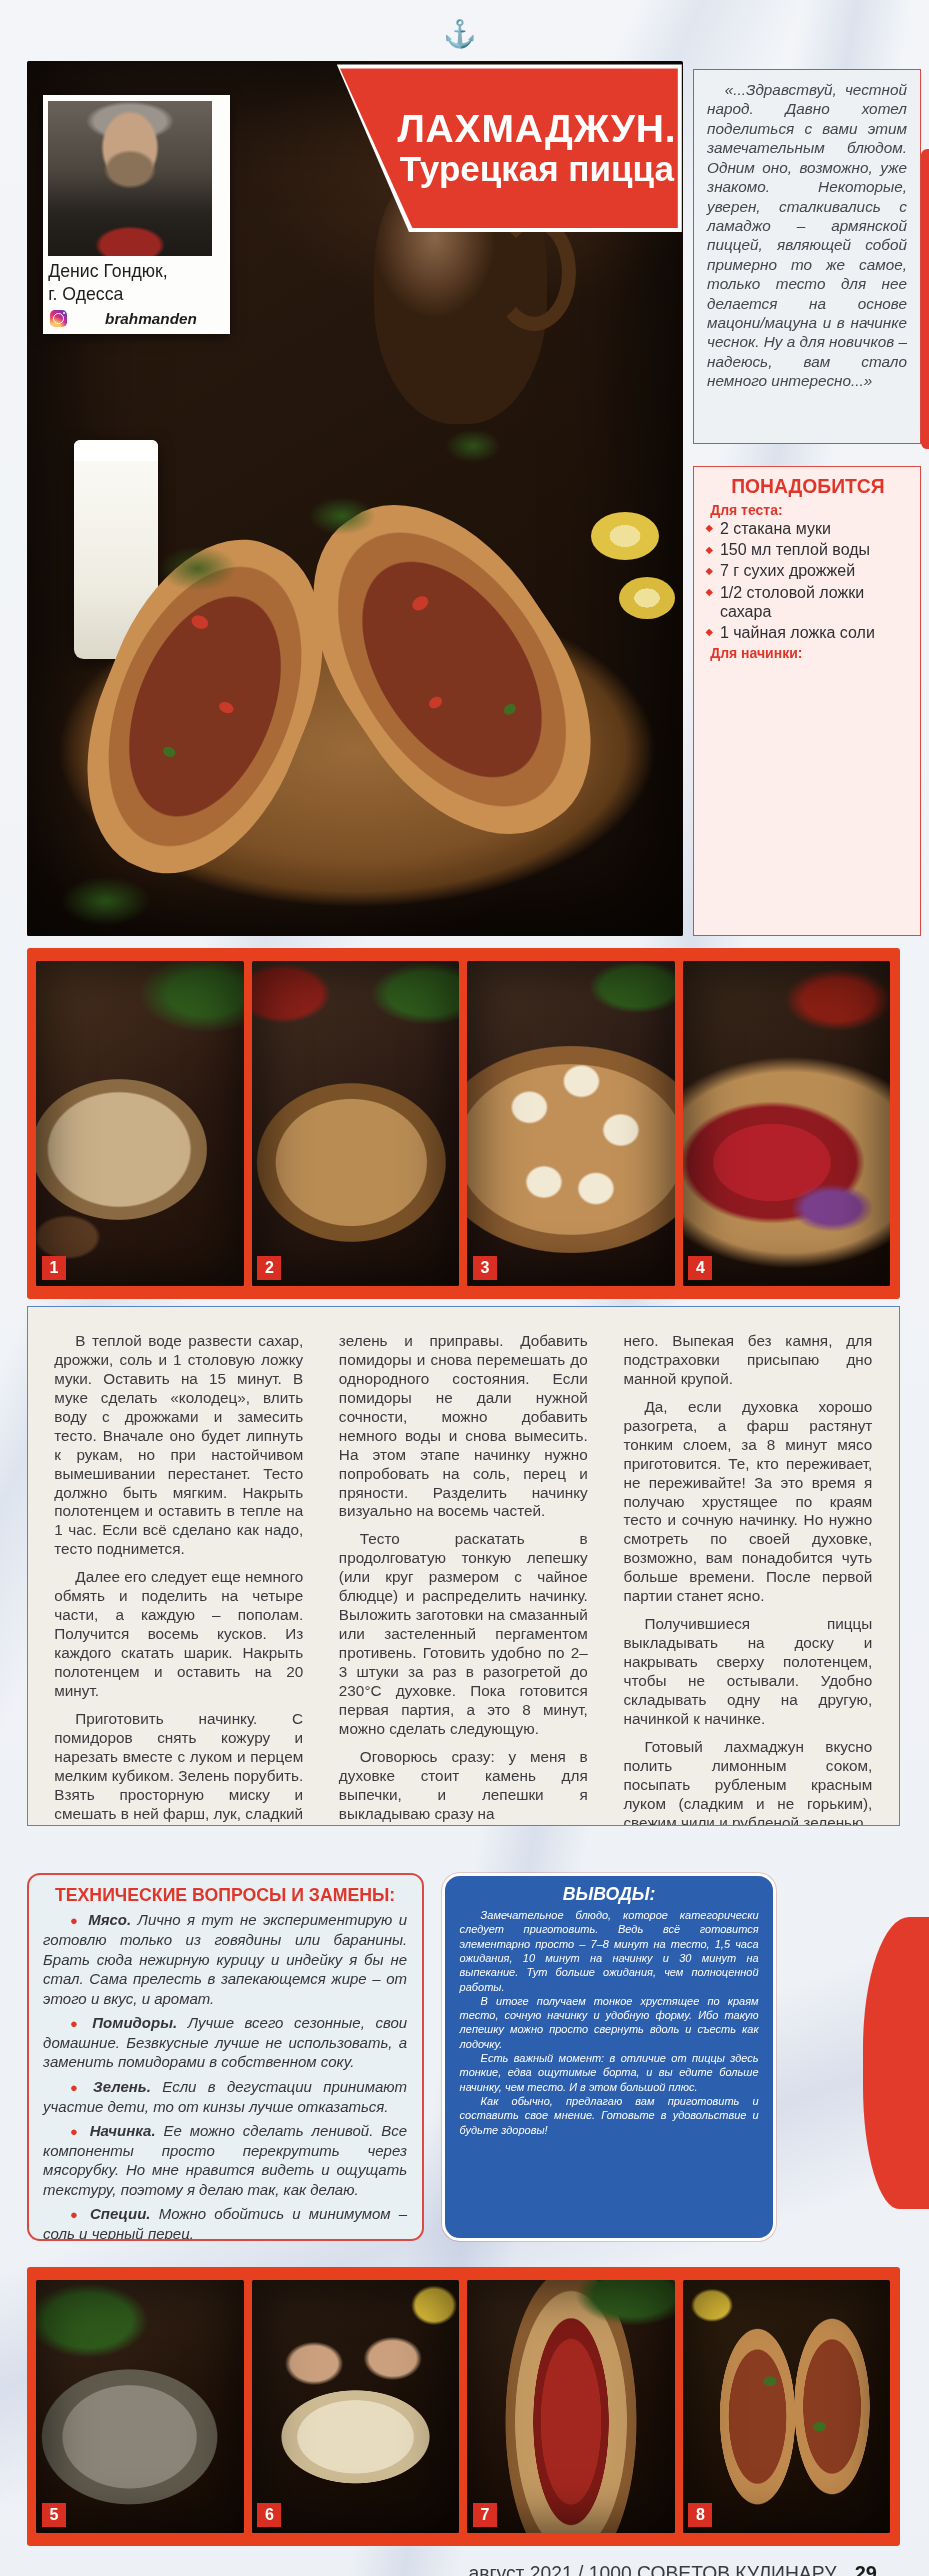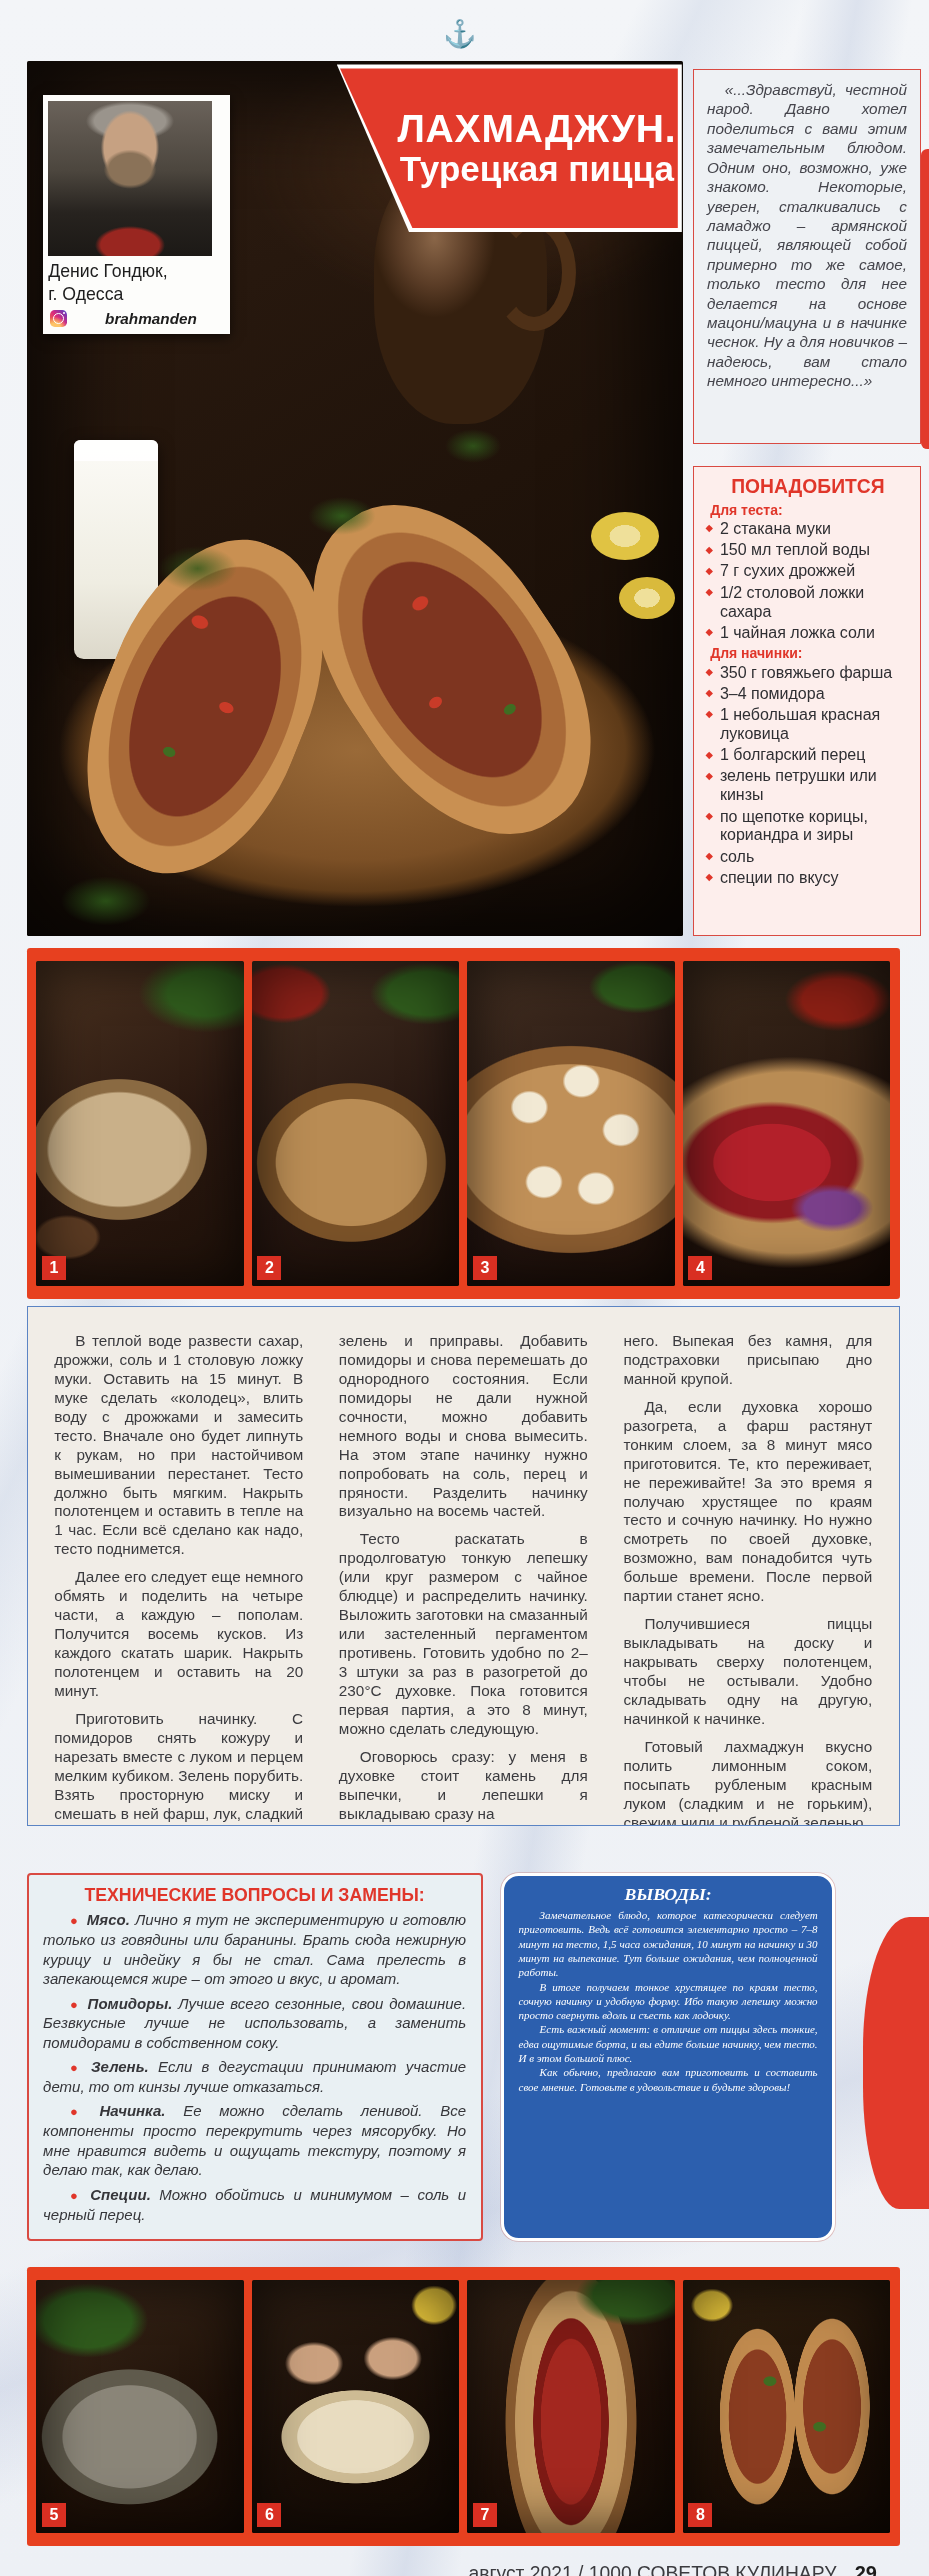--- a/index.html
+++ b/index.html
@@ -160,29 +160,29 @@
     radial-gradient(52px 121px at 72% 50%,#8a3c20 0 55%,#c08a4e 56% 72%,transparent 73%),
     linear-gradient(150deg,#30200f,#1c0f06 60%,#120903);}
   
   .text-box{margin:7.3px 29px 0 26.6px;height:520px;border:1.6px solid #5b84c4;background:#f1ede7;
     padding:16px 17.7px;display:flex;gap:17.7px;overflow:hidden;box-sizing:border-box;}
   .tcol{flex:1;font-size:15.3px;line-height:1.24;color:#3b3b3f;text-align:justify;}
   .tcol p{margin:9px;text-indent:21px;}
   .tcol.cont p:first-of-type{text-indent:0;}
   
   .boxes-row{margin:47px 0 0 26.6px;height:368px;display:flex;gap:18.5px;}
-  .tech-box{width:456px;border:2.4px solid #d94a42;border-radius:4px;background:#e9f0f3;
+  .tech-box{width:397px;border:2.4px solid #d94a42;border-radius:13px;background:#e9f0f3;
     padding:9.7px 14.5px;box-sizing:border-box;overflow:hidden;}
   .tech-title{color:#e0362a;font-weight:bold;font-size:17.7px;text-align:center;margin-bottom:4.8px;}
   .tech-item{position:relative;margin:0 0 4.8px;font-style:italic;font-size:15px;line-height:1.3;
     text-align:justify;color:#36363a;padding-left:0;text-indent:27px;}
   .tech-item::before{content:"●";color:#e0362a;font-style:normal;margin-right:8px;font-size:13px;}
   .tech-item .term{font-weight:bold;}
   .concl-box{width:334px;border:3.2px solid #fff;border-radius:17.7px;background:#2c5fae;
-    padding:8px 14.5px;box-sizing:border-box;overflow:hidden;box-shadow:0 0 0 0.8px rgba(180,60,50,.3);font-family:Liberation Serif, serif;}
+    padding:8px 14.5px;box-sizing:border-box;overflow:hidden;box-shadow:0 0 0 0.8px rgba(180,60,50,.3);}
   .concl-title{color:#fff;font-weight:bold;font-size:17.7px;text-align:center;font-style:italic;margin-bottom:3.2px;}
   .cp{margin:0;color:#fff;font-style:italic;font-size:11px;line-height:1.3;text-align:justify;text-indent:21px;}
   
   .edge-red-1{position:absolute;right:0;top:149px;width:8px;height:300px;background:#e23a2b;border-radius:6.4px 0 0 6.4px;}
   .red-blob{position:absolute;right:0;top:1917px;width:66px;height:292px;background:#e23a2b;
     border-radius:70% 0 0 55%/45% 0 0 42%;}
   
   .page-footer{text-align:right;padding:16px 52px 0 0;font-size:19.3px;color:#3b3b3f;}
   .pageno{font-weight:bold;color:#1c1c1c;margin-left:13px;font-size:20px;}
 </style>
@@ -233,31 +233,20 @@
         <div class="ing-head">Для теста:</div>
         <ul>
 
         <li class="ing-item">2 стакана муки</li>
             <li class="ing-item">150 мл теплой воды</li>
             <li class="ing-item">7 г сухих дрожжей</li>
             <li class="ing-item">1/2 столовой ложки сахара</li>
             <li class="ing-item">1 чайная ложка соли</li>
           </ul>
         <div class="ing-head">Для начинки:</div>
-        <ul>
-
-        <li class="ing-item">350 г говяжьего фарша</li>
-            <li class="ing-item">3–4 помидора</li>
-            <li class="ing-item">1 небольшая красная луковица</li>
-            <li class="ing-item">1 болгарский перец</li>
-            <li class="ing-item">зелень петрушки или кинзы</li>
-            <li class="ing-item">по щепотке корицы, кориандра и зиры</li>
-            <li class="ing-item">соль</li>
-            <li class="ing-item">специи по вкусу</li>
-          </ul>
       </div>
     </div>
   </div>
 
   <div class="steps-band band-top">
     <div class="steps-row">
 
         <div class="step-photo">
           <span class="step-num">1</span>
         </div>

